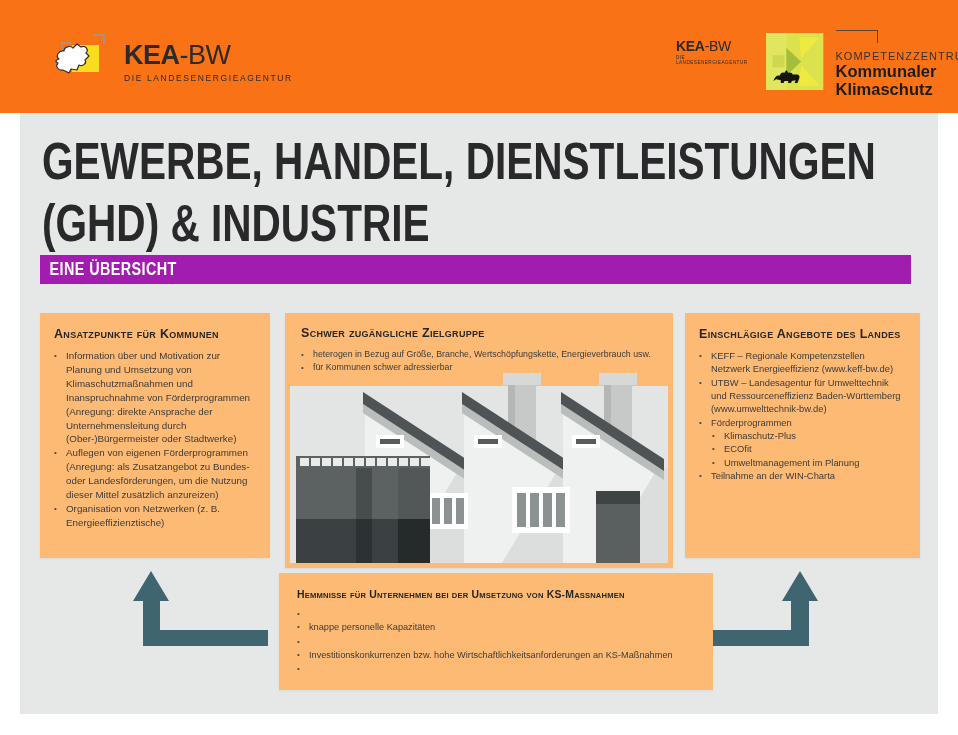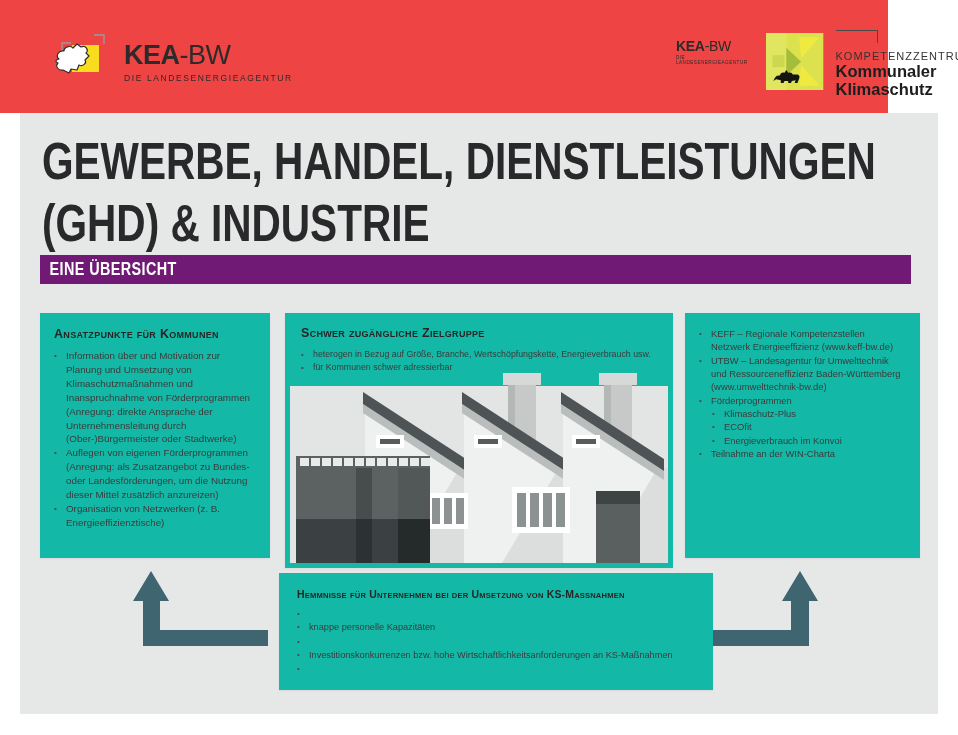--- a/index.html
+++ b/index.html
@@ -1,21 +1,21 @@
 <!DOCTYPE html>
 <html><head>
 <meta charset="utf-8">
 <style>
   * { margin:0; padding:0; box-sizing:border-box; }
   html,body { background:#fff; }
   body { font-family:"Liberation Sans","DejaVu Sans",sans-serif; }
   #stage { position:relative; width:958px; height:735px; background:#ffffff; overflow:hidden; }
 
   
-  .hdr { position:absolute; top:0; left:0; width:888px; height:113px; background:#ef4444; }
+  .hdr { position:absolute; top:0; left:0; width:958px; height:113px; background:#f97316; }
   .kea-logo { position:absolute; left:50px; top:32px; display:flex; align-items:center; gap:12px; }
   .kea-mark { position:relative; width:62px; height:58px; }
   .kea-text .brand { font-size:27px; color:#2b2b2b; letter-spacing:-0.5px; }
   .kea-text .brand b { font-weight:700; }
   .kea-text .brand .lt { font-weight:400; }
   .kea-text .sub { font-size:8.5px; letter-spacing:1.6px; color:#2b2b2b; margin-top:2px; font-weight:500; }
 
   .kk-cluster { position:absolute; left:676px; top:30px; display:flex; align-items:flex-start; }
   .kea-mini { margin-top:8px; margin-right:14px; }
   .kea-mini .brand { font-size:14px; color:#2b2b2b; letter-spacing:-0.3px; }
@@ -29,26 +29,26 @@
 
   
   .canvas { position:absolute; left:20px; top:113px; width:918px; height:601px; background:#e6e8e7; }
 
   
   .big-title { position:absolute; left:42px; top:130px; color:#29292b; }
   .title-line { display:block; font-weight:700; font-size:52px; line-height:62px;
                 transform:scaleX(.78); transform-origin:0 50%; white-space:nowrap; letter-spacing:0; }
 
   
-  .banner { position:absolute; left:40px; top:255px; width:871px; height:29px; background:#701a75; }
+  .banner { position:absolute; left:40px; top:255px; width:871px; height:29px; background:#a21caf; }
   .banner-label { display:inline-block; color:#fff; font-weight:700; font-size:18px; line-height:29px;
                   padding-left:12px; letter-spacing:.5px; transform:scaleX(.8); transform-origin:0 50%; white-space:nowrap; }
 
   
-  .card { position:absolute; background:#14b8a6; box-shadow:0 1px 2px rgba(0,0,0,.06); }
+  .card { position:absolute; background:#fdba74; box-shadow:0 1px 2px rgba(0,0,0,.06); }
   .card-left   { left:40px;  top:313px; width:230px; height:245px; padding:14px 14px; }
   .card-middle { left:285px; top:313px; width:388px; height:255px; padding:13px 16px; }
   .card-right  { left:685px; top:313px; width:235px; height:245px; padding:14px 14px; }
   .card-bottom { left:263px; top:573px; width:434px; height:117px; padding:15px 18px;margin-left:16px; }
 
   .card-title { font-variant:small-caps; font-weight:700; color:#262626; font-size:12.5px;
                 letter-spacing:.3px; margin-bottom:8px; }
   .card-bottom .card-title { font-size:11px; letter-spacing:.2px; transform:scaleX(.95);
                 transform-origin:0 50%; white-space:nowrap; margin-bottom:7px; }
 
@@ -243,20 +243,21 @@
               <rect x="109" y="85" width="9" height="8"></rect>
             <rect x="120" y="85" width="9" height="8"></rect>
               <rect x="131" y="85" width="9" height="8"></rect>
           </g>
         </g>
       </svg>
     </div>
   </div>
 
   <div class="card card-right">
+    <div class="card-title">Einschlägige Angebote des Landes</div>
     <div class="bullets">
         <div class="bullet">
           <span class="dot">•</span>
           <span class="btxt">KEFF – Regionale Kompetenzstellen Netzwerk Energieeffizienz (www.keff-bw.de)</span>
         </div>
         <div class="bullet">
           <span class="dot">•</span>
           <span class="btxt">UTBW – Landesagentur für Umwelttechnik und Ressourceneffizienz Baden-Württemberg (www.umwelttechnik-bw.de)</span>
         </div>
         <div class="bullet">
@@ -266,21 +267,21 @@
         <div class="bullet lvl2">
           <span class="dot">•</span>
           <span class="btxt">Klimaschutz-Plus</span>
         </div>
         <div class="bullet lvl2">
           <span class="dot">•</span>
           <span class="btxt">ECOfit</span>
         </div>
         <div class="bullet lvl2">
           <span class="dot">•</span>
-          <span class="btxt">Energieverbrauch im Konvoi</span>
+          <span class="btxt">Umweltmanagement im Planung</span>
         </div>
         <div class="bullet">
           <span class="dot">•</span>
           <span class="btxt">Teilnahme an der WIN-Charta</span>
         </div>
       </div>
   </div>
 
   <div class="card card-bottom">
     <div class="card-title">Hemmnisse für Unternehmen bei der Umsetzung von KS-Maßnahmen</div>

